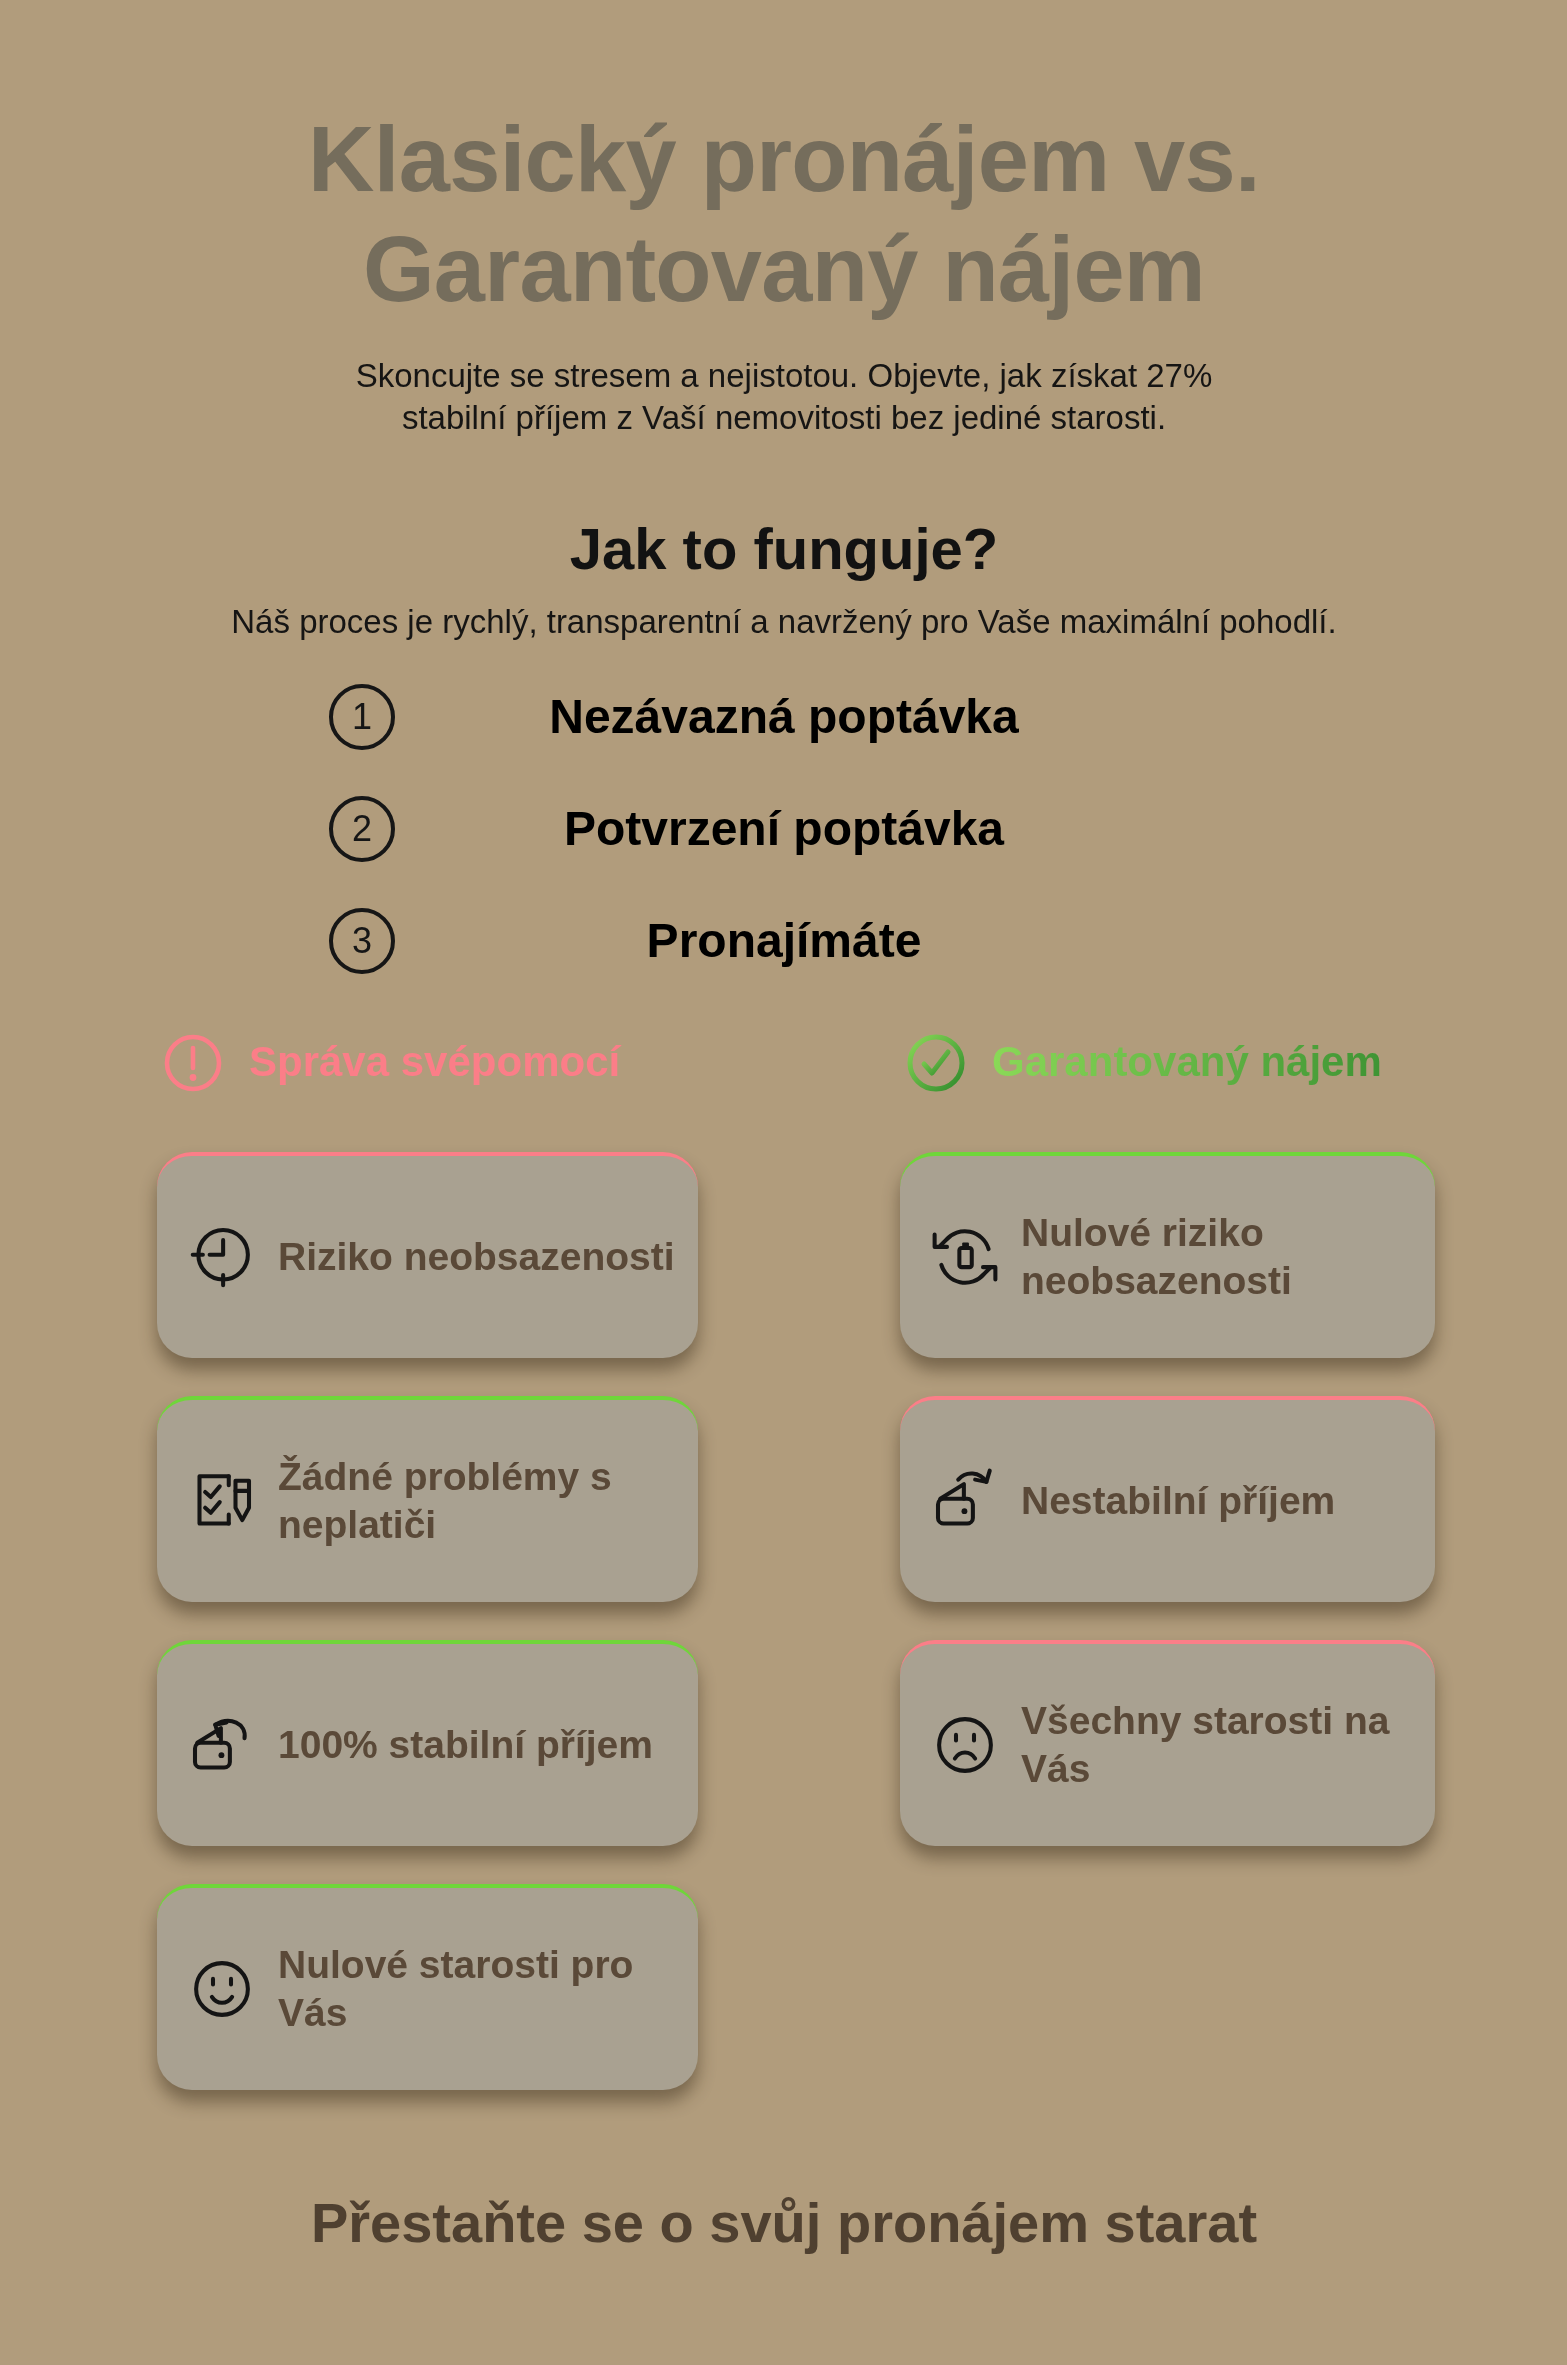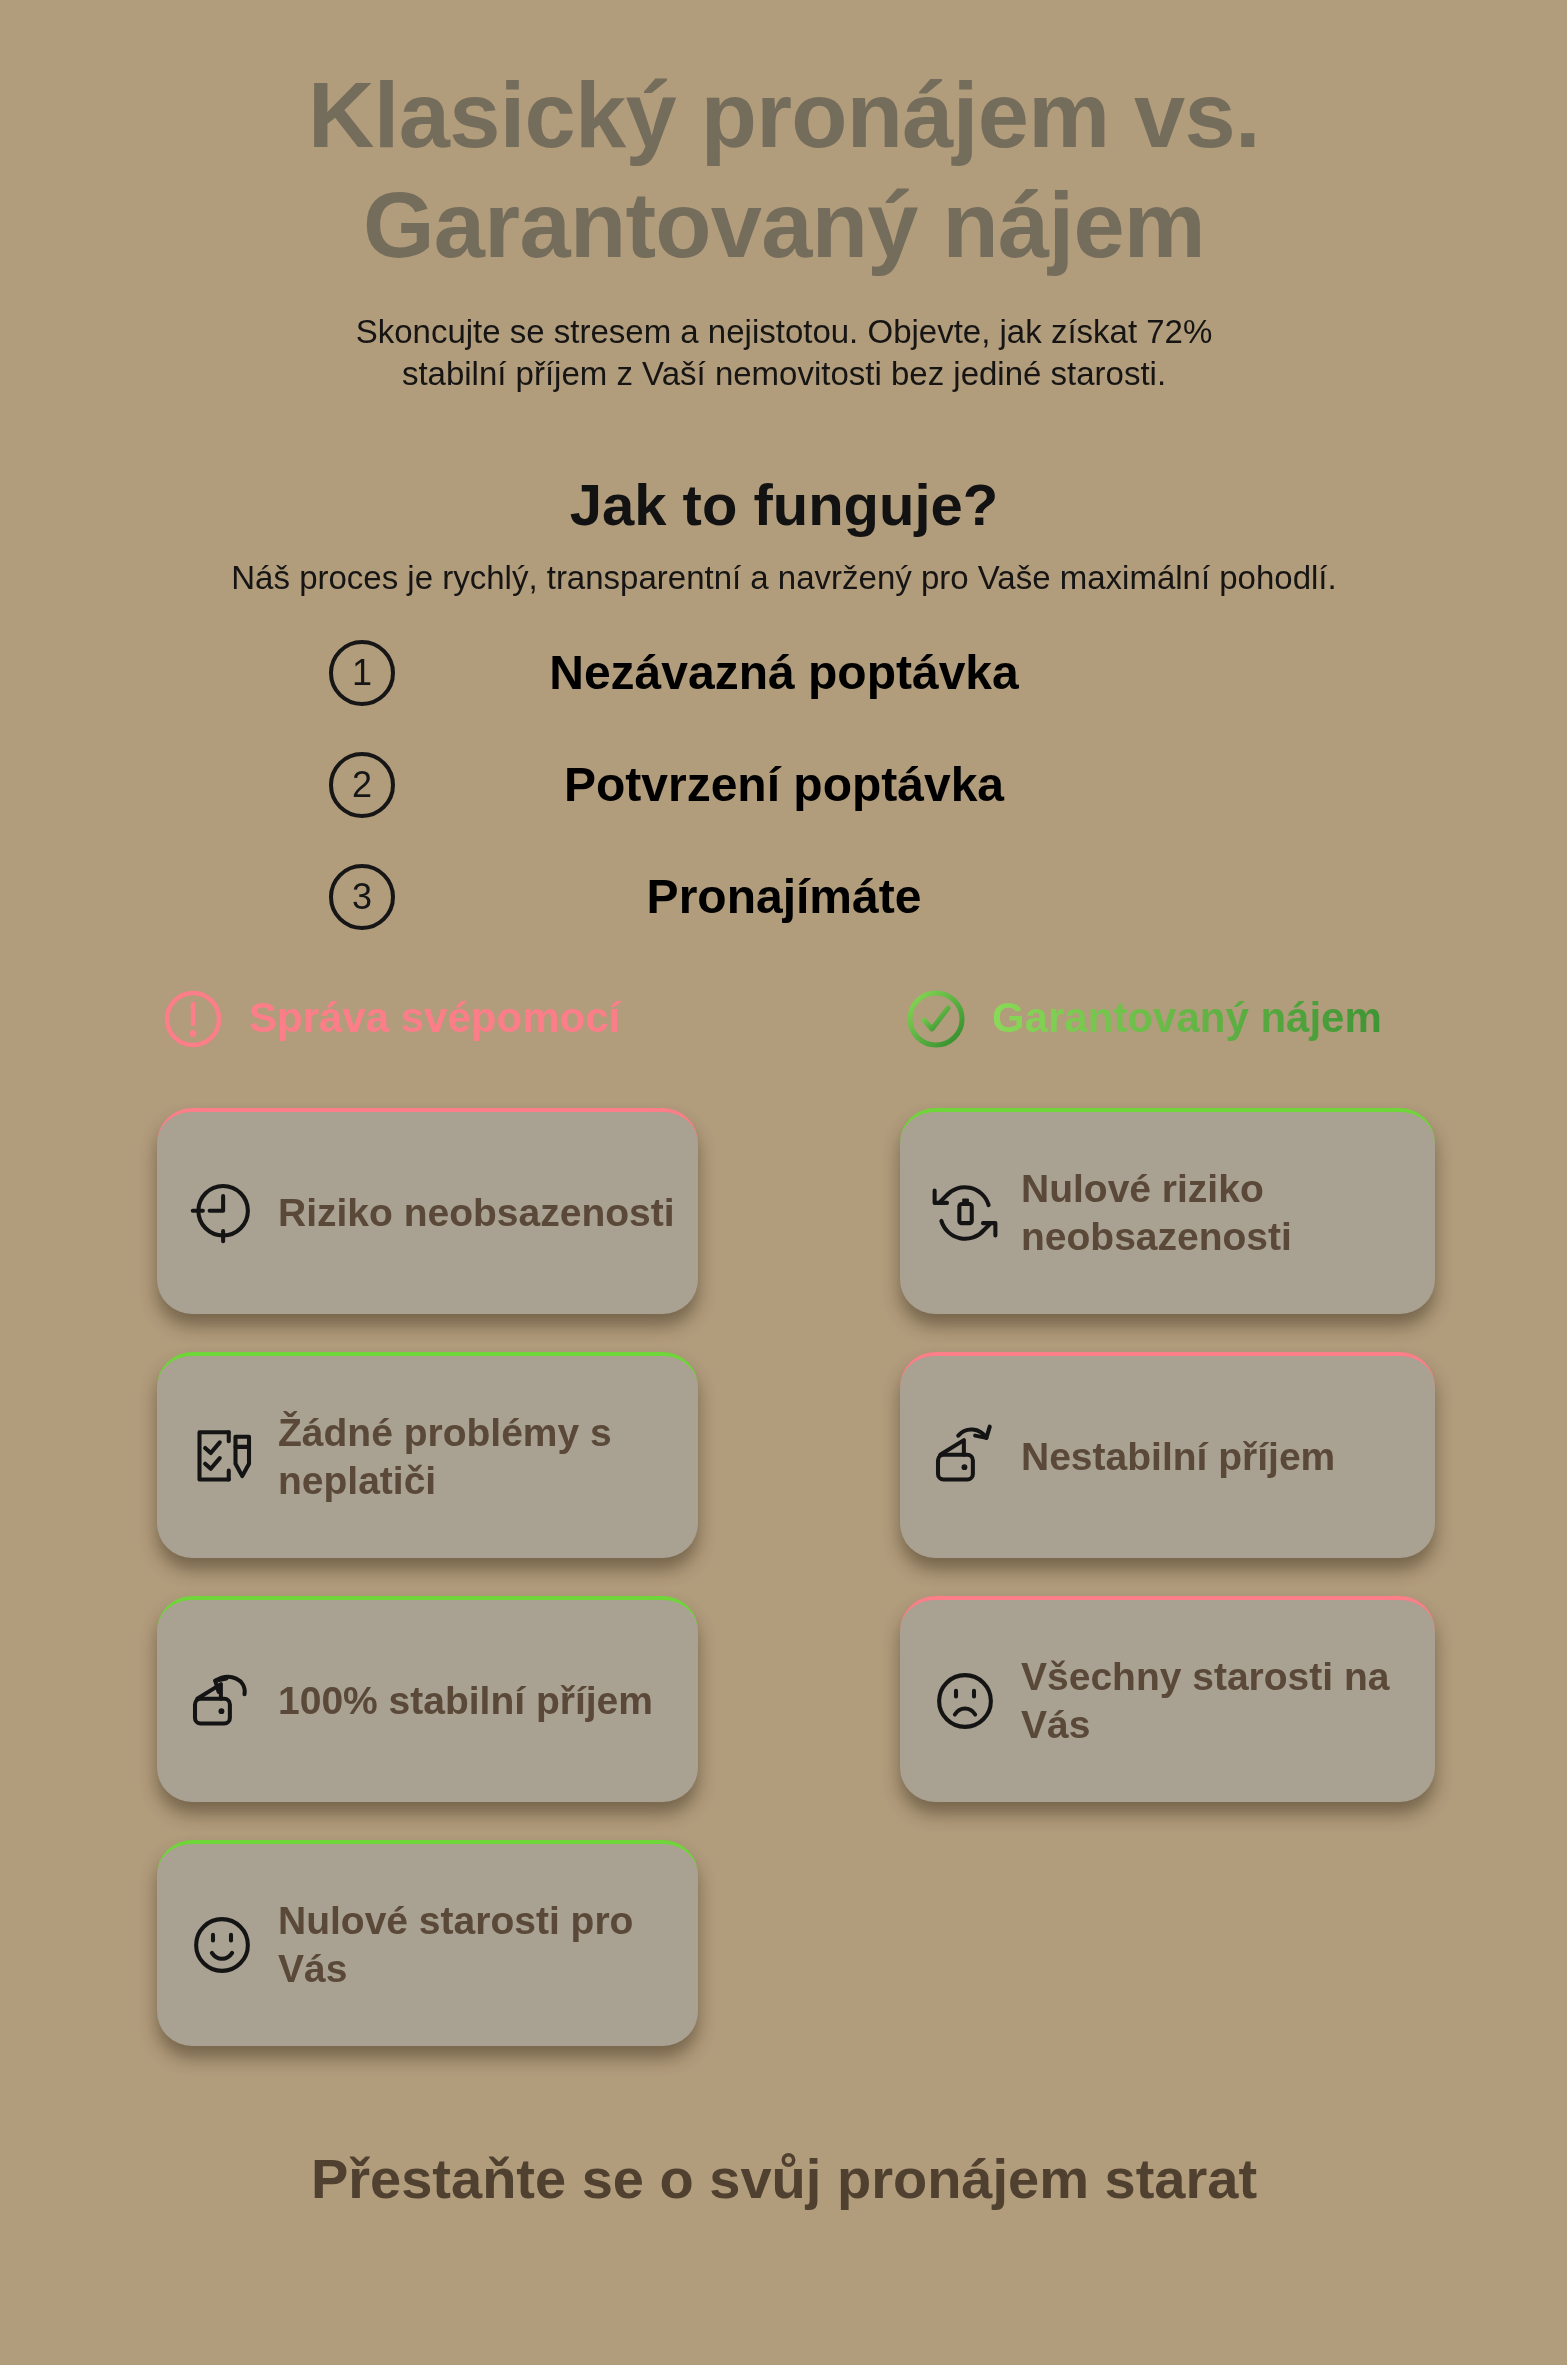--- a/index.html
+++ b/index.html
@@ -5,21 +5,21 @@
   html,body{margin:0;padding:0;}
   body{
     width:1568px;height:2366px;overflow:hidden;
     background:var(--page-bg,#b19c7c);
     font-family:"Liberation Sans","DejaVu Sans",sans-serif;
     color:#141414;
   }
   .page{width:1568px;height:2366px;position:relative;}
 
   
-  .hero{padding-top:60px;text-align:center;}
+  .hero{padding-top:104px;text-align:center;}
   .hero-title{
     font-size:92px;line-height:110px;font-weight:bold;
     letter-spacing:-0.7px;color:#756d5c;margin:0;
   }
   .hero-sub{
     margin-top:30.5px;font-size:33px;line-height:42px;color:#161514;
   }
 
   
   .how{margin-top:77px;text-align:center;}
@@ -78,21 +78,21 @@
 <body>
 
 <div class="page">
 
   <section class="hero">
     <h1 class="hero-title">
       <span>Klasický pronájem vs.</span><br>
       <span>Garantovaný nájem</span>
     </h1>
     <div class="hero-sub">
-      <span>Skoncujte se stresem a nejistotou. Objevte, jak získat 72%</span><br>
+      <span>Skoncujte se stresem a nejistotou. Objevte, jak získat 27%</span><br>
       <span>stabilní příjem z Vaší nemovitosti bez jediné starosti.</span>
     </div>
   </section>
 
   <section class="how">
     <h2 class="how-heading">Jak to funguje?</h2>
     <div class="how-sub">Náš proces je rychlý, transparentní a navržený pro Vaše maximální pohodlí.</div>
 
     <div class="steps">
       <div class="step">

